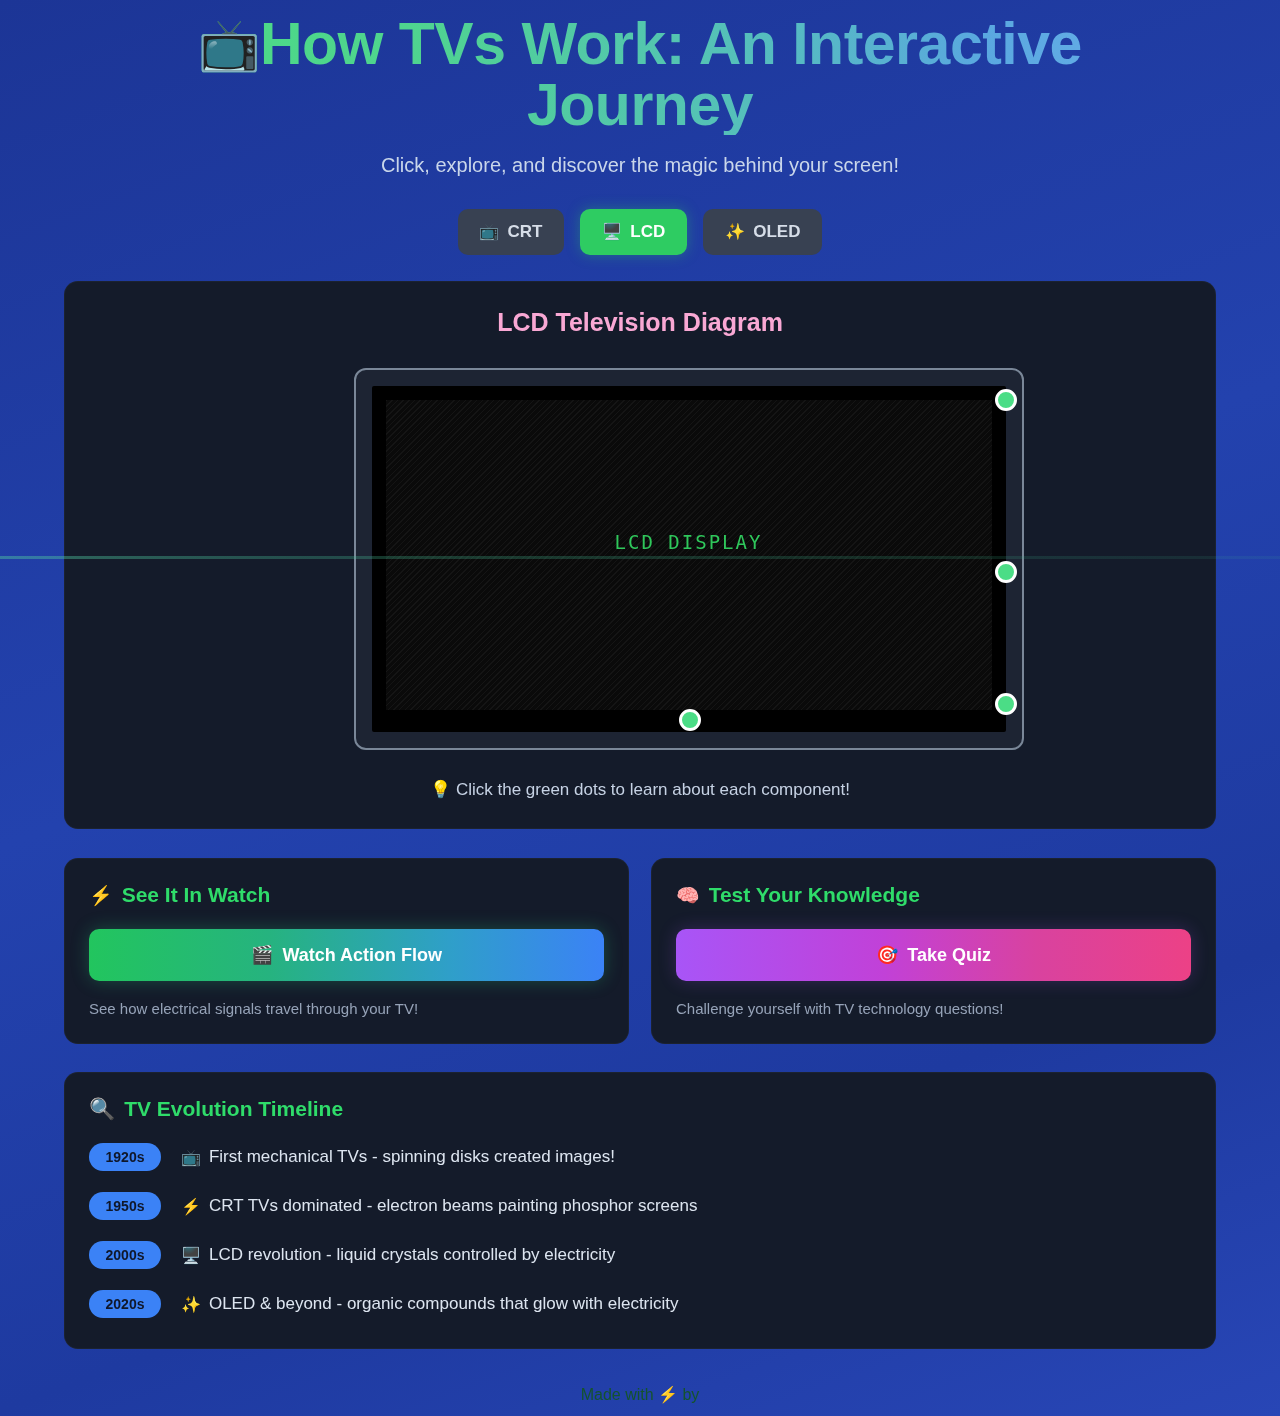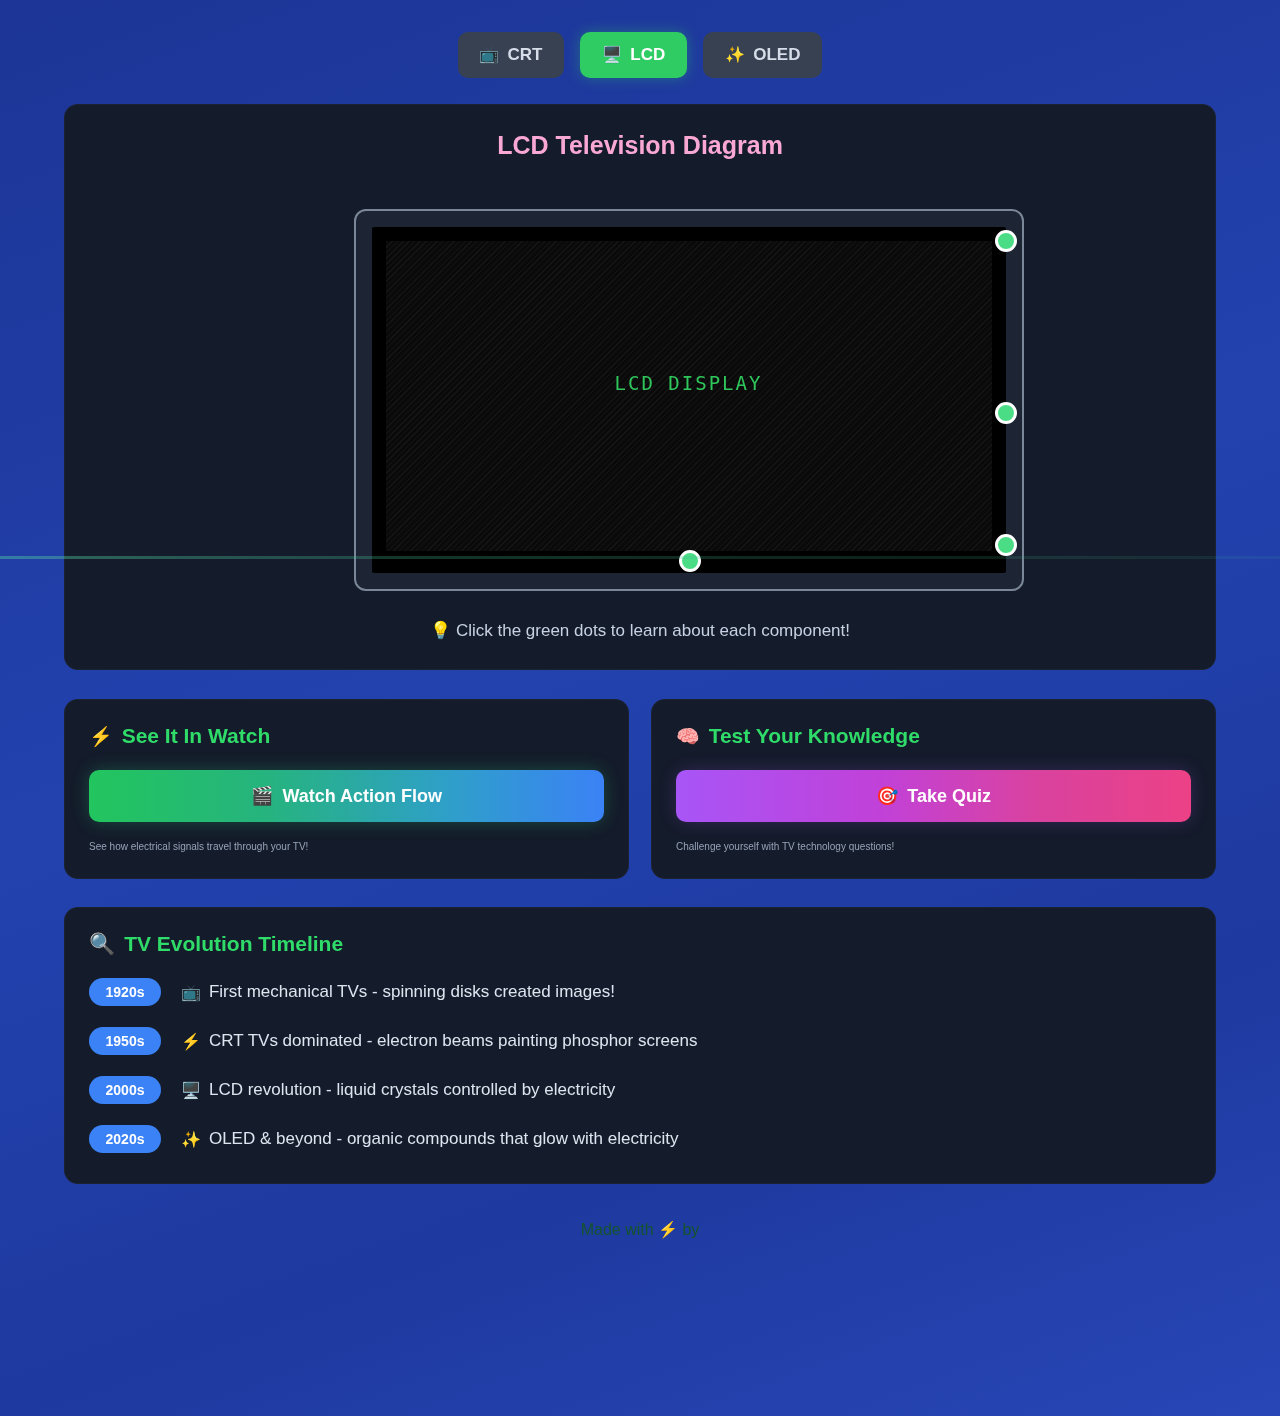--- a/index.html
+++ b/index.html
@@ -109,21 +109,21 @@
 
   .diagram-title {
     text-align: center;
     color: #f9a8d4;
     font-size: 25px;
     font-weight: bold;
   }
 
   
   .tv-wrap {
-    margin: 49px auto 0;
+    margin: 31px auto 0;
     width: 573px;
     position: relative;
   }
   .tv-bezel {
     width: 670px;
     height: 382px;
     border: 2px solid #7a8798;
     border-radius: 12px;
     background: #1d2troubles;
     background: #1d2433;
@@ -220,21 +220,21 @@
     box-shadow: 0 0 18px rgba(40,190,120,0.30);
   }
   .btn-quiz {
     background: linear-gradient(90deg, #a855f7 0%, #c council 40%, #d946a6 70%, #ec4899 100%);
     background: linear-gradient(90deg, #a855f7 0%, #c141d8 40%, #d9429f 70%, #ec4186 100%);
     box-shadow: 0 0 18px rgba(168,85,247,0.22);
   }
 
   .action-note {
     margin-top: 19px;
-    font-size: 10px;
+    font-size: 15px;
     color: #96a3b8;
   }
 
   
   .timeline-card {
     margin-top: 28px;
     padding: 24px 24px 30px;
   }
   .timeline-head {
     font-size: 21px;
@@ -247,21 +247,21 @@
   .timeline-list { margin-top: 22px; }
   .tl-row {
     display: flex;
     align-items: center;
     gap: 20px;
     margin-bottom: 21px;
   }
   .tl-row:last-child { margin-bottom: 0; }
   .tl-badge {
     background: #3b82f6;
-    color: #ffffff;
+    color: #0f172a;
     border-radius: 999px;
     font-size: 14px;
     font-weight: bold;
     padding: 6px 16px;
     min-width: 72px;
     text-align: center;
   }
   .tl-text {
     font-size: 17px;
     color: #dde5f0;
@@ -281,20 +281,24 @@
     color: #14532d;
   }
 </style>
 </head>
 <body>
 
 <div class="scanline"></div>
 
 <div class="page">
 
+  <div class="header">
+    <h1 class="title"><span class="tv-emoji">📺</span><span>How TVs Work: An Interactive Journey</span></h1>
+    <div class="subtitle">Click, explore, and discover the magic behind your screen!</div>
+  </div>
 
   <div class="tabs">
     <button class="tab">
       <span class="tab-ico">📺</span>
       <span>CRT</span>
     </button>
     <button class="tab active">
       <span class="tab-ico">🖥️</span>
       <span>LCD</span>
     </button>

